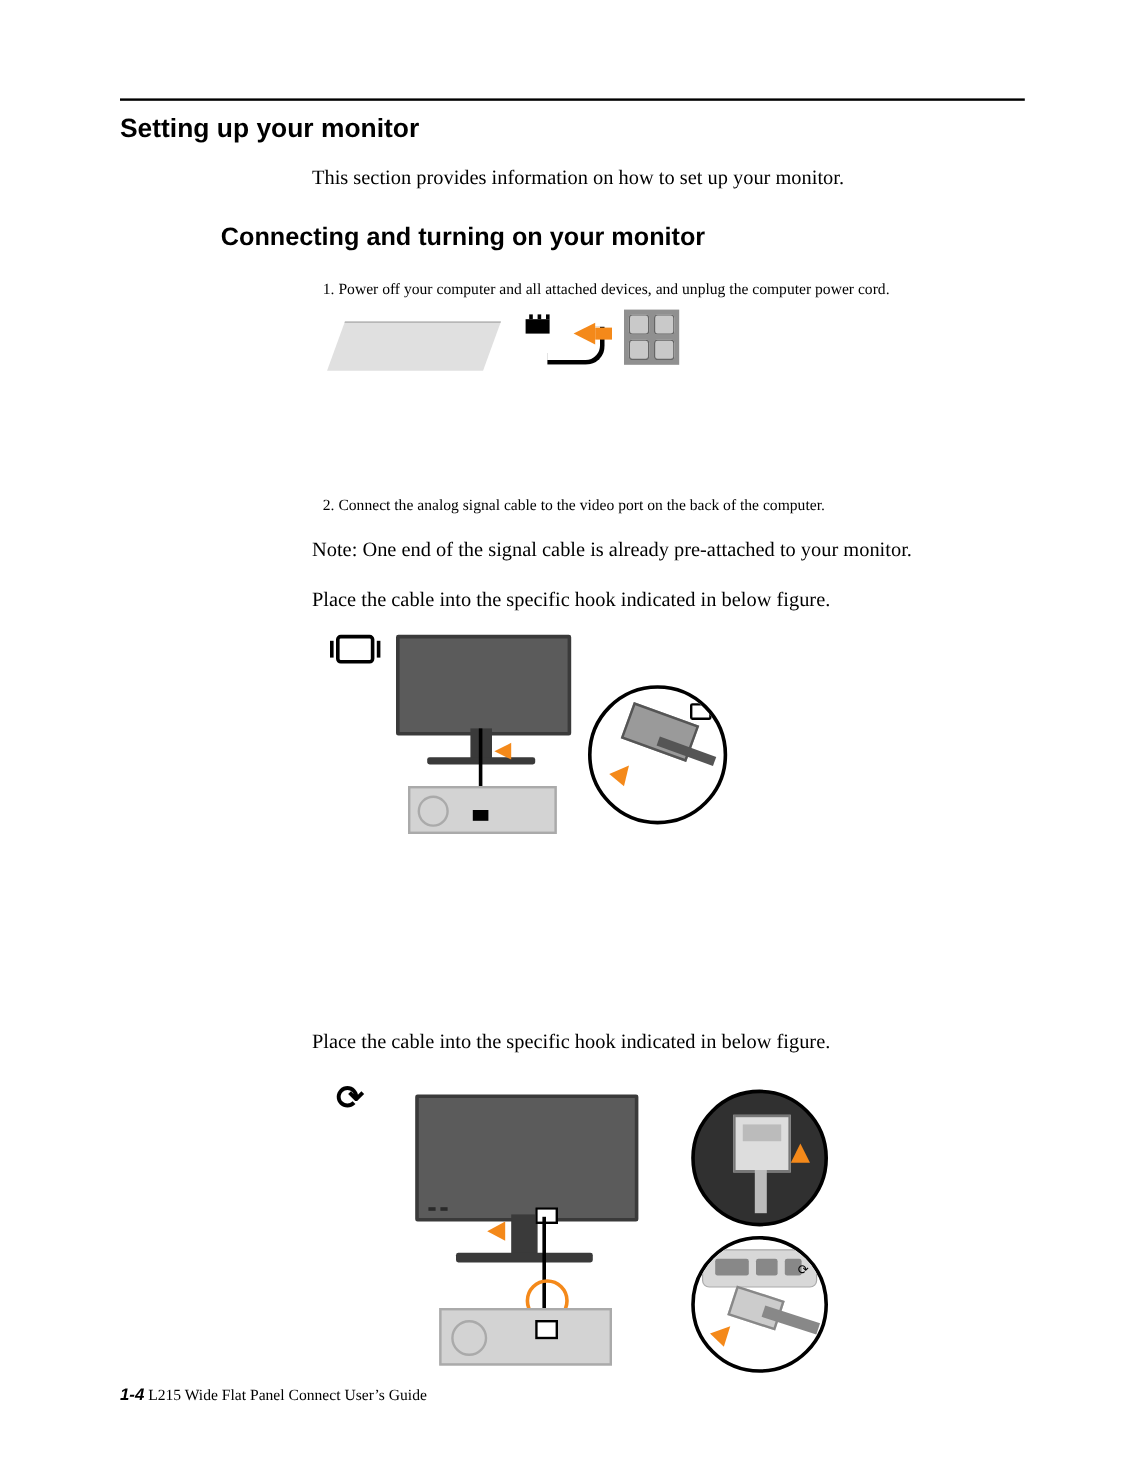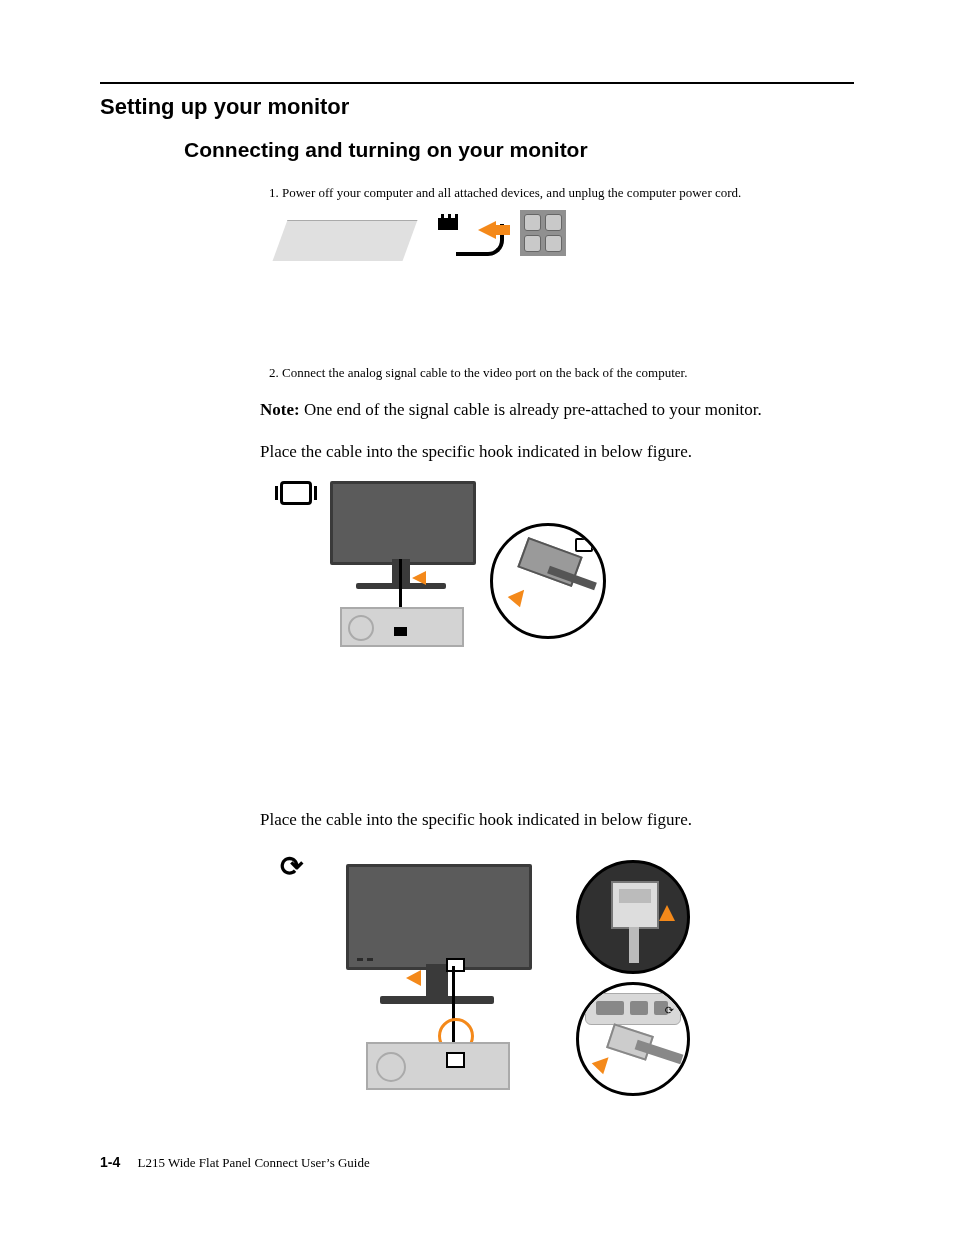--- a/index.html
+++ b/index.html
@@ -46,37 +46,37 @@
     margin-bottom: 8px;
     line-height: 1.35;
   }
   .body-text {
     margin-left: 160px;
     font-size: 17px;
     line-height: 1.45;
     padding-right: 6px;
   }
   .note-label {
-    font-weight: bold;
+    font-weight: normal;
     text-align: center;
   }
   .fig {
     margin: 6px 0 40px 180px;
   }
   .footer {
     position: absolute;
     left: 100px;
     bottom: 64px;
     font-size: 13px;
   }
   .footer .pn {
     font-family: Helvetica, Arial, sans-serif;
     font-weight: bold;
     font-size: 14px;
-    margin-right: 14px;
+    font-style: italic;
   }
 
   
   .fig1 {
     width: 300px;
     height: 60px;
     position: relative;
   }
   .fig1 .pcbase {
     position:absolute; left:0; top:10px; width:130px; height:40px;
@@ -234,20 +234,21 @@
   .gap { height: 54px; }
 </style>
 </head>
 <body>
 
 <div class="page">
   <div class="topline"></div>
 
   <h2 class="section">Setting up your monitor</h2>
 
+  <p class="intro">This section provides information on how to set up your monitor.</p>
 
   <h3 class="subsection">Connecting and turning on your monitor</h3>
 
   <ol class="steps">
     <li>Power off your computer and all attached devices, and unplug the computer power cord.</li>
   </ol>
 
   <div class="fig fig1">
     <div class="pcbase"></div>
     <div class="prong a"></div>

